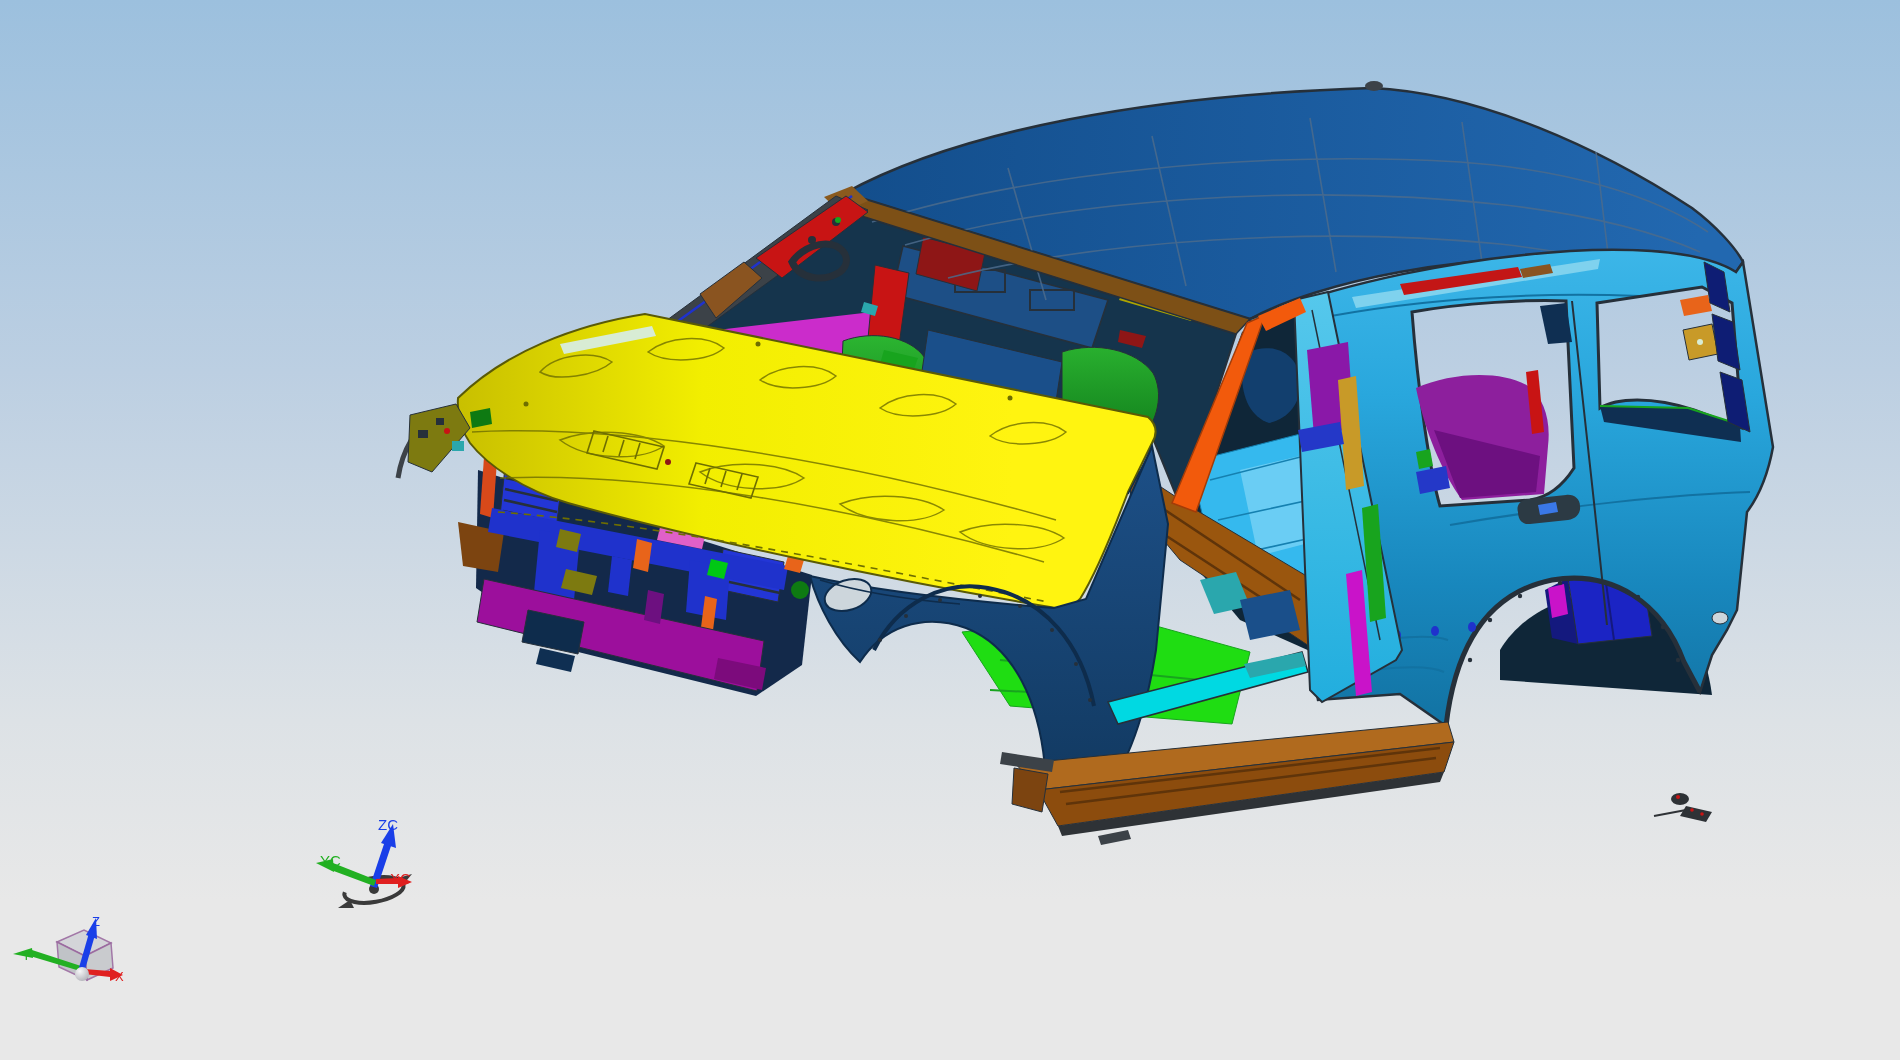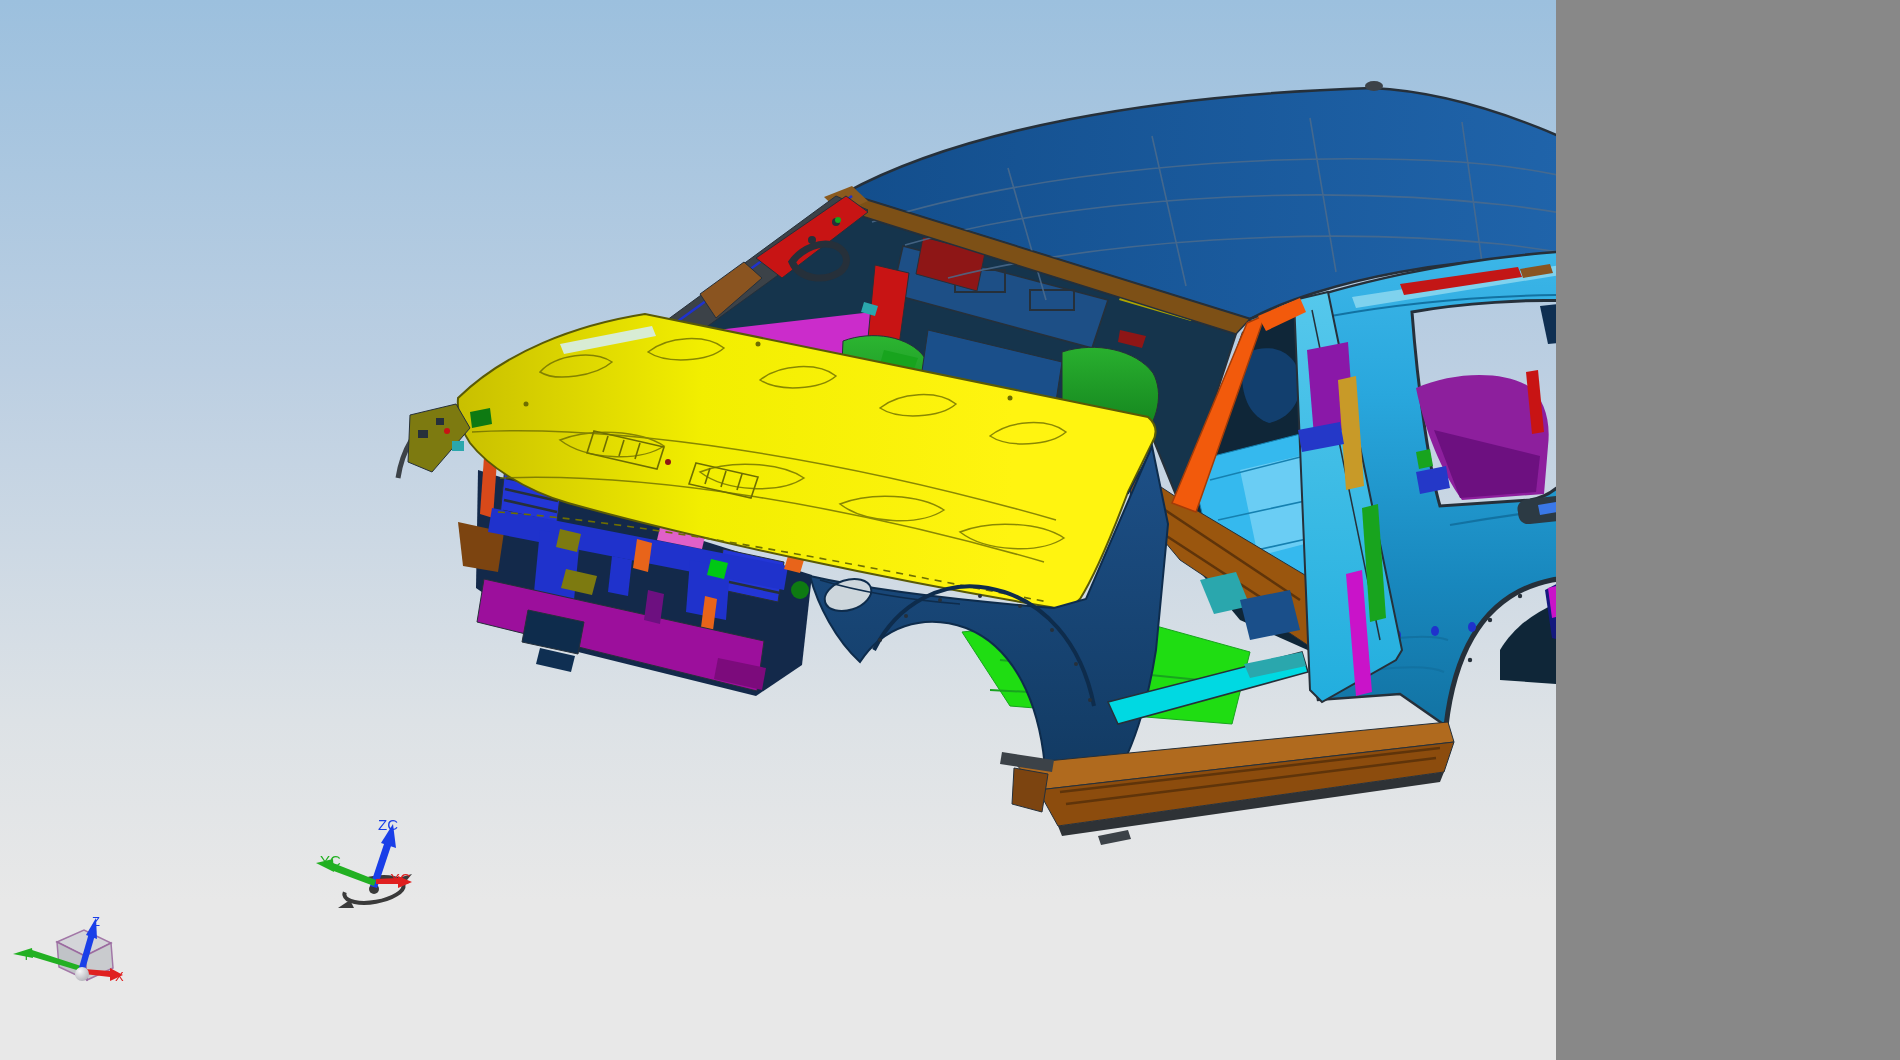--- a/index.html
+++ b/index.html
@@ -1,16 +1,16 @@
 <!DOCTYPE html>
 <html style="--bgTop: #9cc0de; --bgUpper: #bccfe2; --bgLower: #dde2e6; --bgBottom: #e8e8e8; --line: #3a444c; --lineDark: #26303a; --roofA: #134e8c; --roofB: #2268b0; --roofLine: #4b6b8c; --headerBrown: #7d5016; --brown: #8a5420; --brownRail: #8a5a1e; --brownWedge: #7c4410; --sideA: #3cb6e8; --sideMid: #29a7dd; --sideB: #1887bd; --sideC: #1272a2; --bPillar: #22aede; --bPillarLight: #56c8ec; --lightCyanBand: #7fd2ee; --sillCyan: #00d9e2; --teal: #2aa7ad; --hoodA: #c9c000; --hoodB: #f2ee00; --hoodC: #fff410; --hoodLine: #6e6e00; --hoodEdge: #5a5a06; --fenderA: #1d5088; --fenderB: #123a62; --navyDetail: #0e2c4c; --fasciaDark: #13294a; --grilleBlue: #2336d6; --royal: #1f32cc; --royalBox: #1b24c4; --royalBoxDark: #14197e; --blueBar: #2438c8; --blueGlyph: #3a78e8; --magenta: #cb2ccb; --magentaStrip: #c913c9; --purple: #8a18a8; --purpleDark: #6d1080; --bumperMagenta: #9c0f9c; --bumperMagentaDark: #7c0b7c; --wheelTub: #8d1f9d; --floorGreen: #1fdd12; --green: #18a41e; --seatGreenA: #2db832; --seatGreenB: #0f7a1a; --darkGreen: #0e7a12; --brightGreen: #00c814; --floorBrown: #9a560e; --boardTop: #b06a1e; --boardFace: #8c4c0d; --boardDark: #5f340a; --cargoCyan: #35b9ee; --cargoCyanDark: #1580b0; --cargoHighlight: #9fe2fa; --orange: #f25a0c; --orangeDark: #a33c08; --orangeBit: #e8641a; --redOrange: #d8491a; --red: #c81414; --redDark: #8e1616; --redStrip: #c31616; --olive: #7d7a10; --oliveYellow: #ada400; --mustard: #c89a28; --interiorDark: #15344c; --interiorDarker: #0f2638; --seatNavy: #1a4f8a; --navyPanel: #1d4f86; --navyBlob: #123f6e; --dPillarNavy: #0e1d74; --inkNavy: #0f2f52; --paleStrip: #d8ecd4; --holeLight: #cdd6dc; --grayPart: #3c4248; --darkGray: #2e3236; --handleDark: #2c3a44; --cubeFaceTop: #d2d4d8; --cubeFaceLeft: #bcbfc4; --cubeFaceRight: #c6c8cc; --cubeEdge: #9b6ba0; --sphereA: #f6f6f8; --sphereB: #a6a6ae; --axisRed: #e02020; --axisGreen: #22b022; --axisBlue: #1a3fe8; --wcsDark: #3a3a3a;"><head>
 <meta charset="utf-8">
 <style>
   html,body{margin:0;padding:0;background:#888;}
-  .stage{position:relative;width:1556px;height:1060px;overflow:hidden;
+  .stage{position:relative;width:1900px;height:1060px;overflow:hidden;
          font-family:"Liberation Sans",sans-serif;}
   svg{display:block;}
   text{font-family:"Liberation Sans",sans-serif;}
   .axis-label{font-size:13px;font-weight:400;}
   .wcs-label{font-size:15px;font-weight:400;}
 </style>
 </head>
 <body>
 
 <div class="stage">

